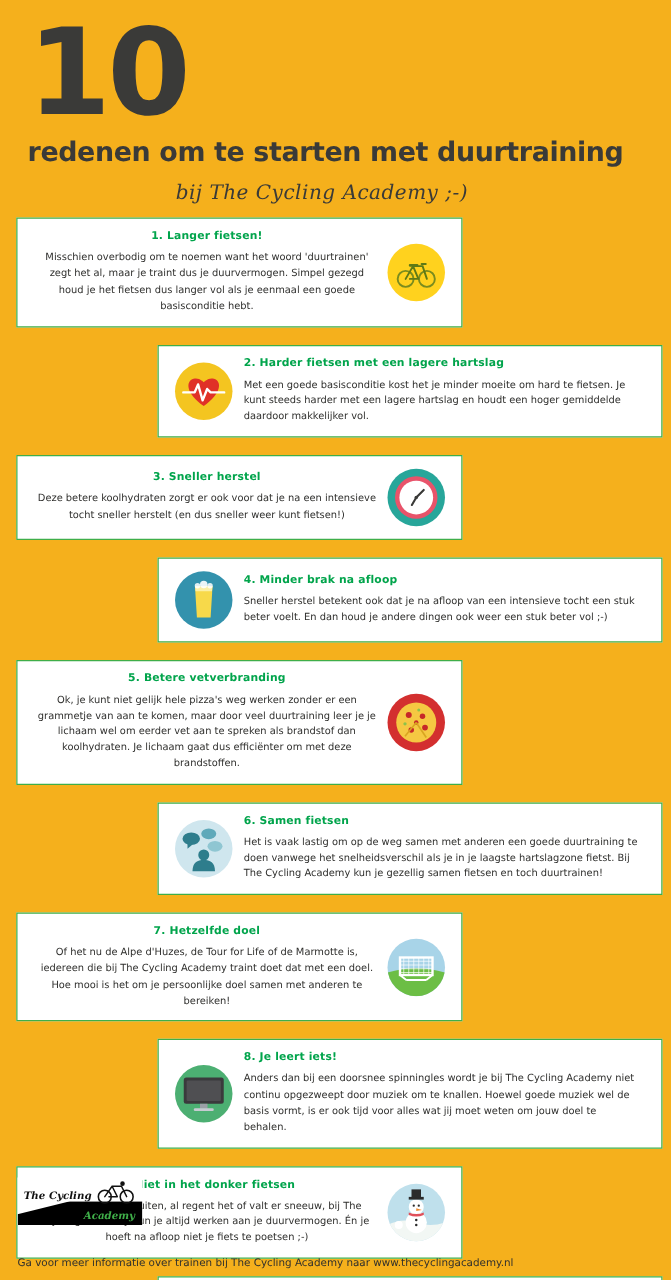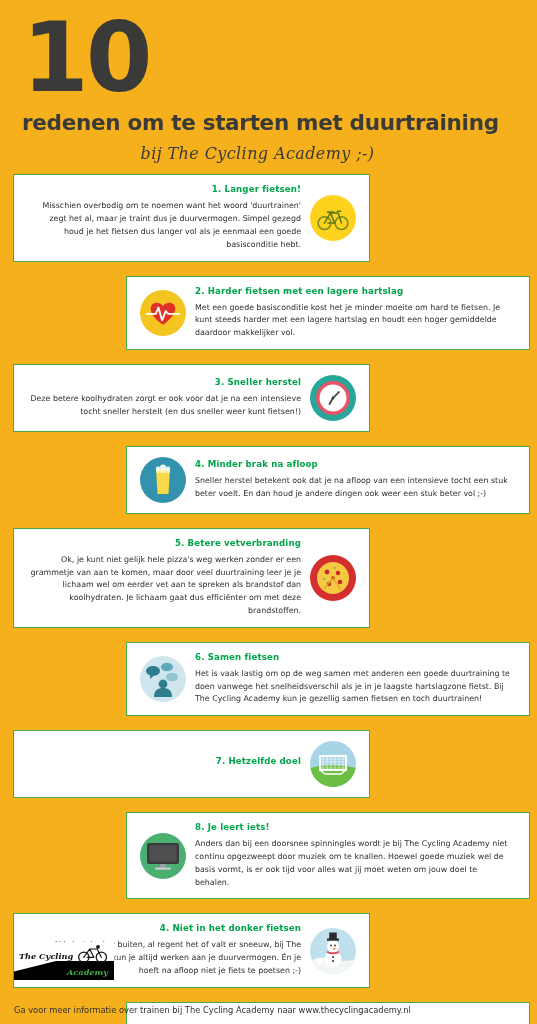--- a/index.html
+++ b/index.html
@@ -80,21 +80,21 @@
   .card.right {
     width: 404px;
     margin-left: 126px;
     flex-direction: row;
   }
 
   .card-body {
     flex: 1;
     padding: 2px 6px;
   }
-  .card.left .card-body  { text-align: right; }
+  .card.left .card-body  { text-align: center; }
   .card.right .card-body { text-align: left; }
 
   .card-title {
     color: #00A44B;
     font-weight: bold;
     font-size: 8.6px;
     letter-spacing: 0.15px;
     margin-bottom: 6px;
     font-family: "DejaVu Sans", sans-serif;
   }
@@ -300,20 +300,21 @@
       </div>
       <div class="card-body">
         <div class="card-title">6. Samen fietsen</div>
         <div class="card-text">Het is vaak lastig om op de weg samen met anderen een goede duurtraining te doen vanwege het snelheidsverschil als je in je laagste hartslagzone fietst. Bij The Cycling Academy kun je gezellig samen fietsen en toch duurtrainen!</div>
       </div>
     </div>
 
     <div class="card left" style="margin-top:14px;">
       <div class="card-body">
         <div class="card-title">7. Hetzelfde doel</div>
+        <div class="card-text">Of het nu de Alpe d'Huzes, de Tour for Life of de Marmotte is, iedereen die bij The Cycling Academy traint doet dat met een doel. Hoe mooi is het om je persoonlijke doel samen met anderen te bereiken!</div>
       </div>
       <div class="icon-wrap">
         <div class="icon-circle" style="background:#A8D4E8;">
           <svg width="46" height="46" viewBox="0 0 46 46">
             <path d="M0 27 Q23 20 46 27 L46 46 L0 46 Z" fill="#6CBE45"></path>
             <rect x="10" y="15" width="26" height="14" fill="none" stroke="#FFFFFF" stroke-width="1.9"></rect>
             <path d="M10 29 L15 33 M36 29 L31 33 M15 33 L31 33" stroke="#FFFFFF" stroke-width="1.5" fill="none"></path>
             <path d="M13 15 L13 29 M17 15 L17 29 M21 15 L21 29 M25 15 L25 29 M29 15 L29 29 M33 15 L33 29" stroke="#FFFFFF" stroke-width="0.55"></path>
             <path d="M10 18 L36 18 M10 21 L36 21 M10 24 L36 24 M10 27 L36 27" stroke="#FFFFFF" stroke-width="0.55"></path>
           </svg>

